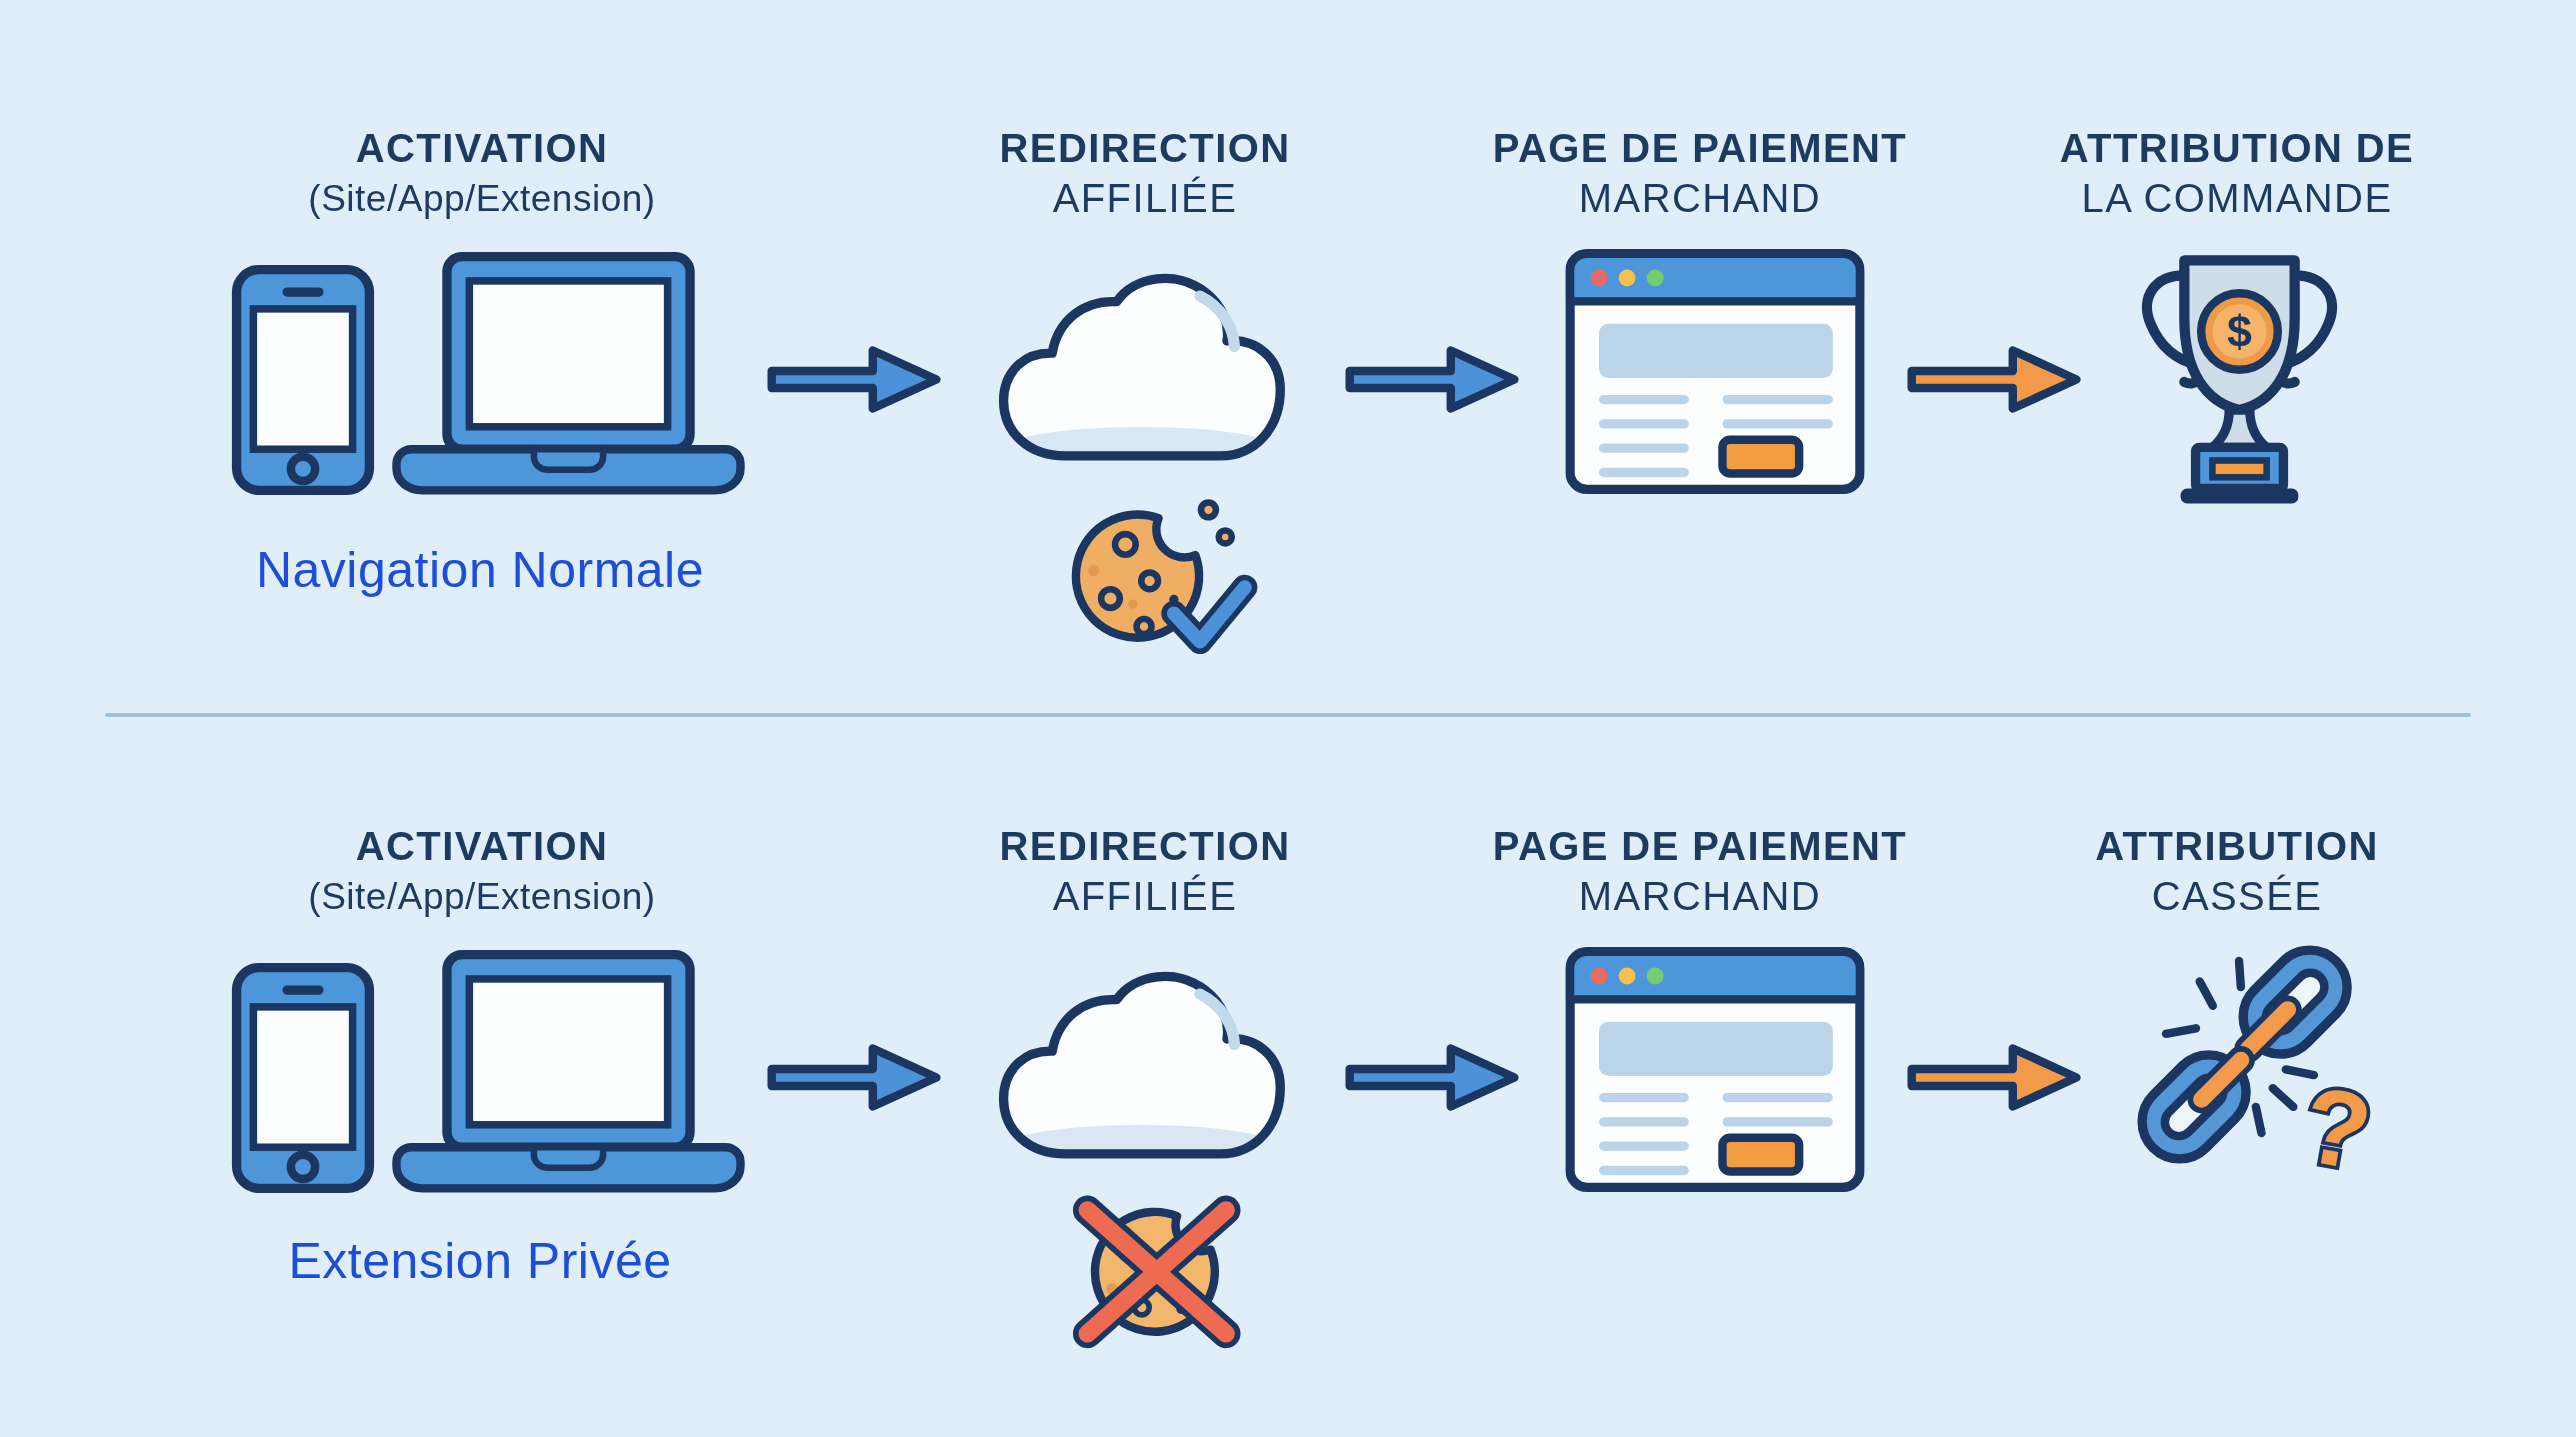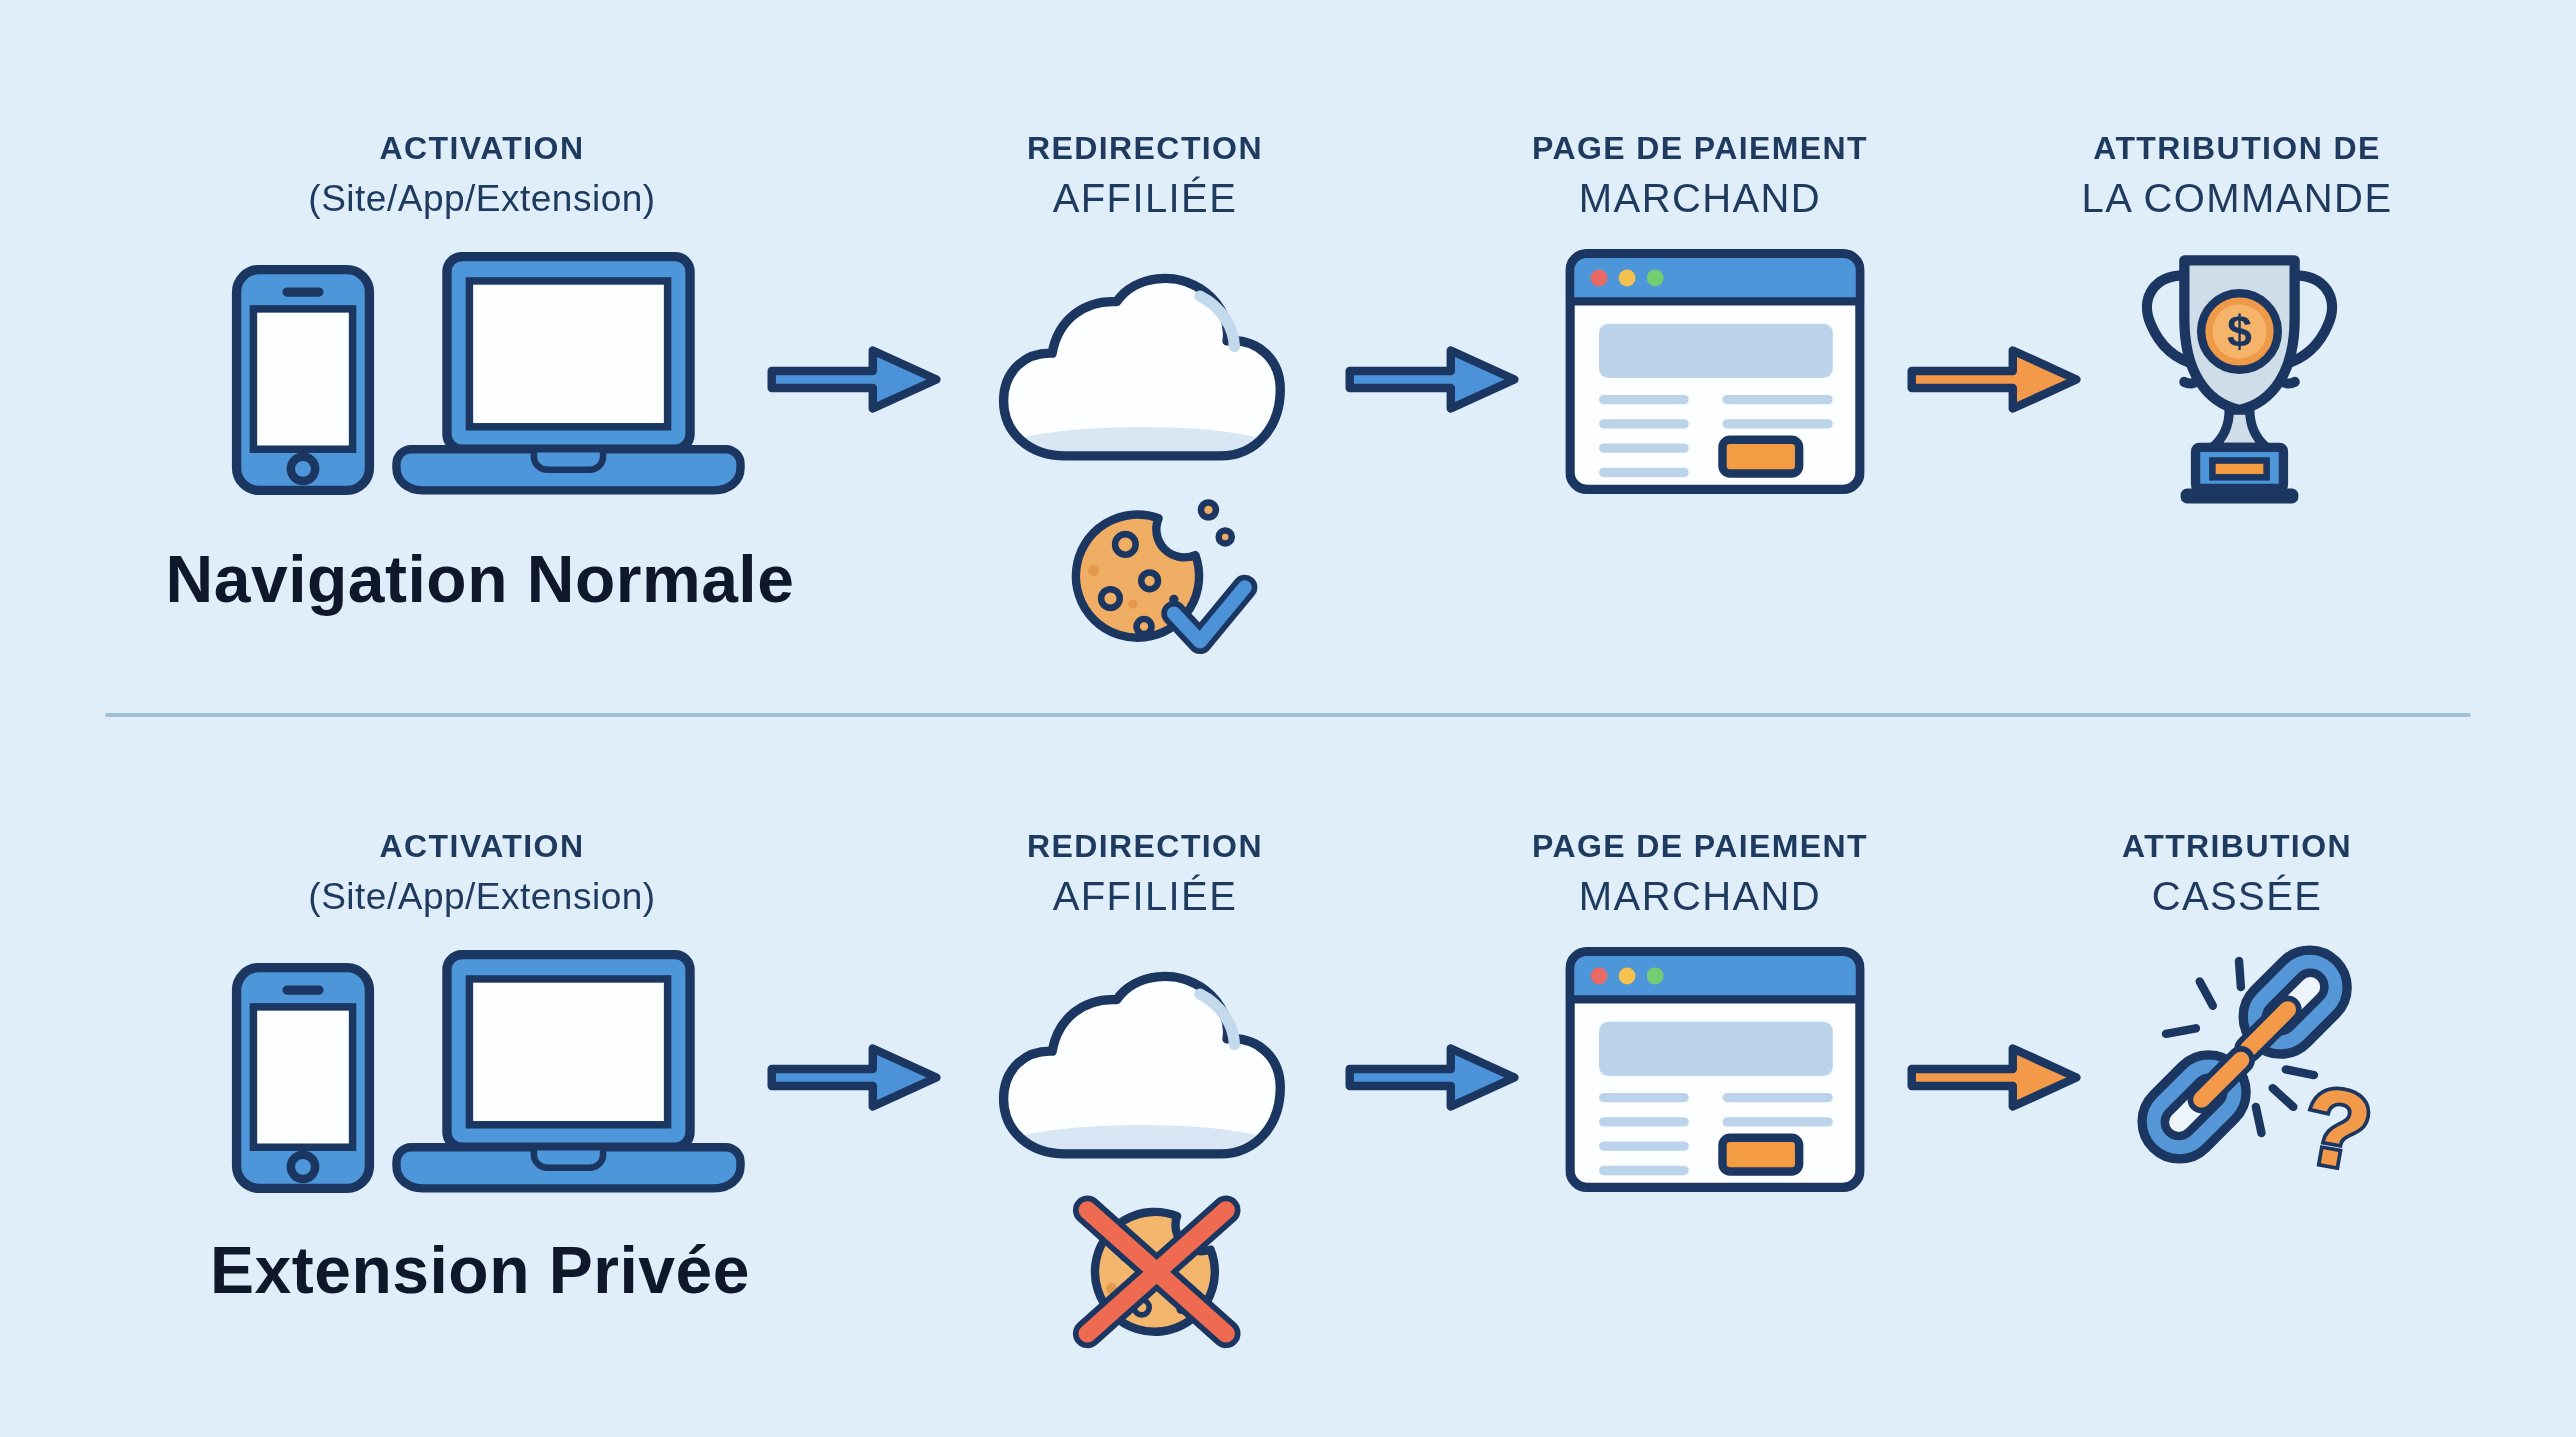--- a/index.html
+++ b/index.html
@@ -19,37 +19,37 @@
   .hdr{
     position:absolute;
     width:711px;
     transform:translateX(-50%);
     text-align:center;
     color:#1E3A5F;
   }
   .row1 .hdr{top:122px;}
   .row2 .hdr{top:820px;}
   .hdr .l1{
-    font-size:32px;
+    font-size:40px;
     font-weight:bold;
     letter-spacing:1.4px;
     line-height:52px;
   }
   .hdr .l2{
     font-size:37px;
     font-weight:normal;
     letter-spacing:0.5px;
     line-height:49px;
   }
   .row-label{
     position:absolute;
     transform:translateX(-50%);
-    color:#0f172a;
-    font-size:66px;
-    font-weight:bold;
+    color:#1d4ed8;
+    font-size:50px;
+    font-weight:normal;
     letter-spacing:0.5px;
     white-space:nowrap;
   }
   .divider{
     position:absolute;
     left:105px;
     top:713px;
     width:2366px;
     height:3.7px;
     background:#9FC0D8;

